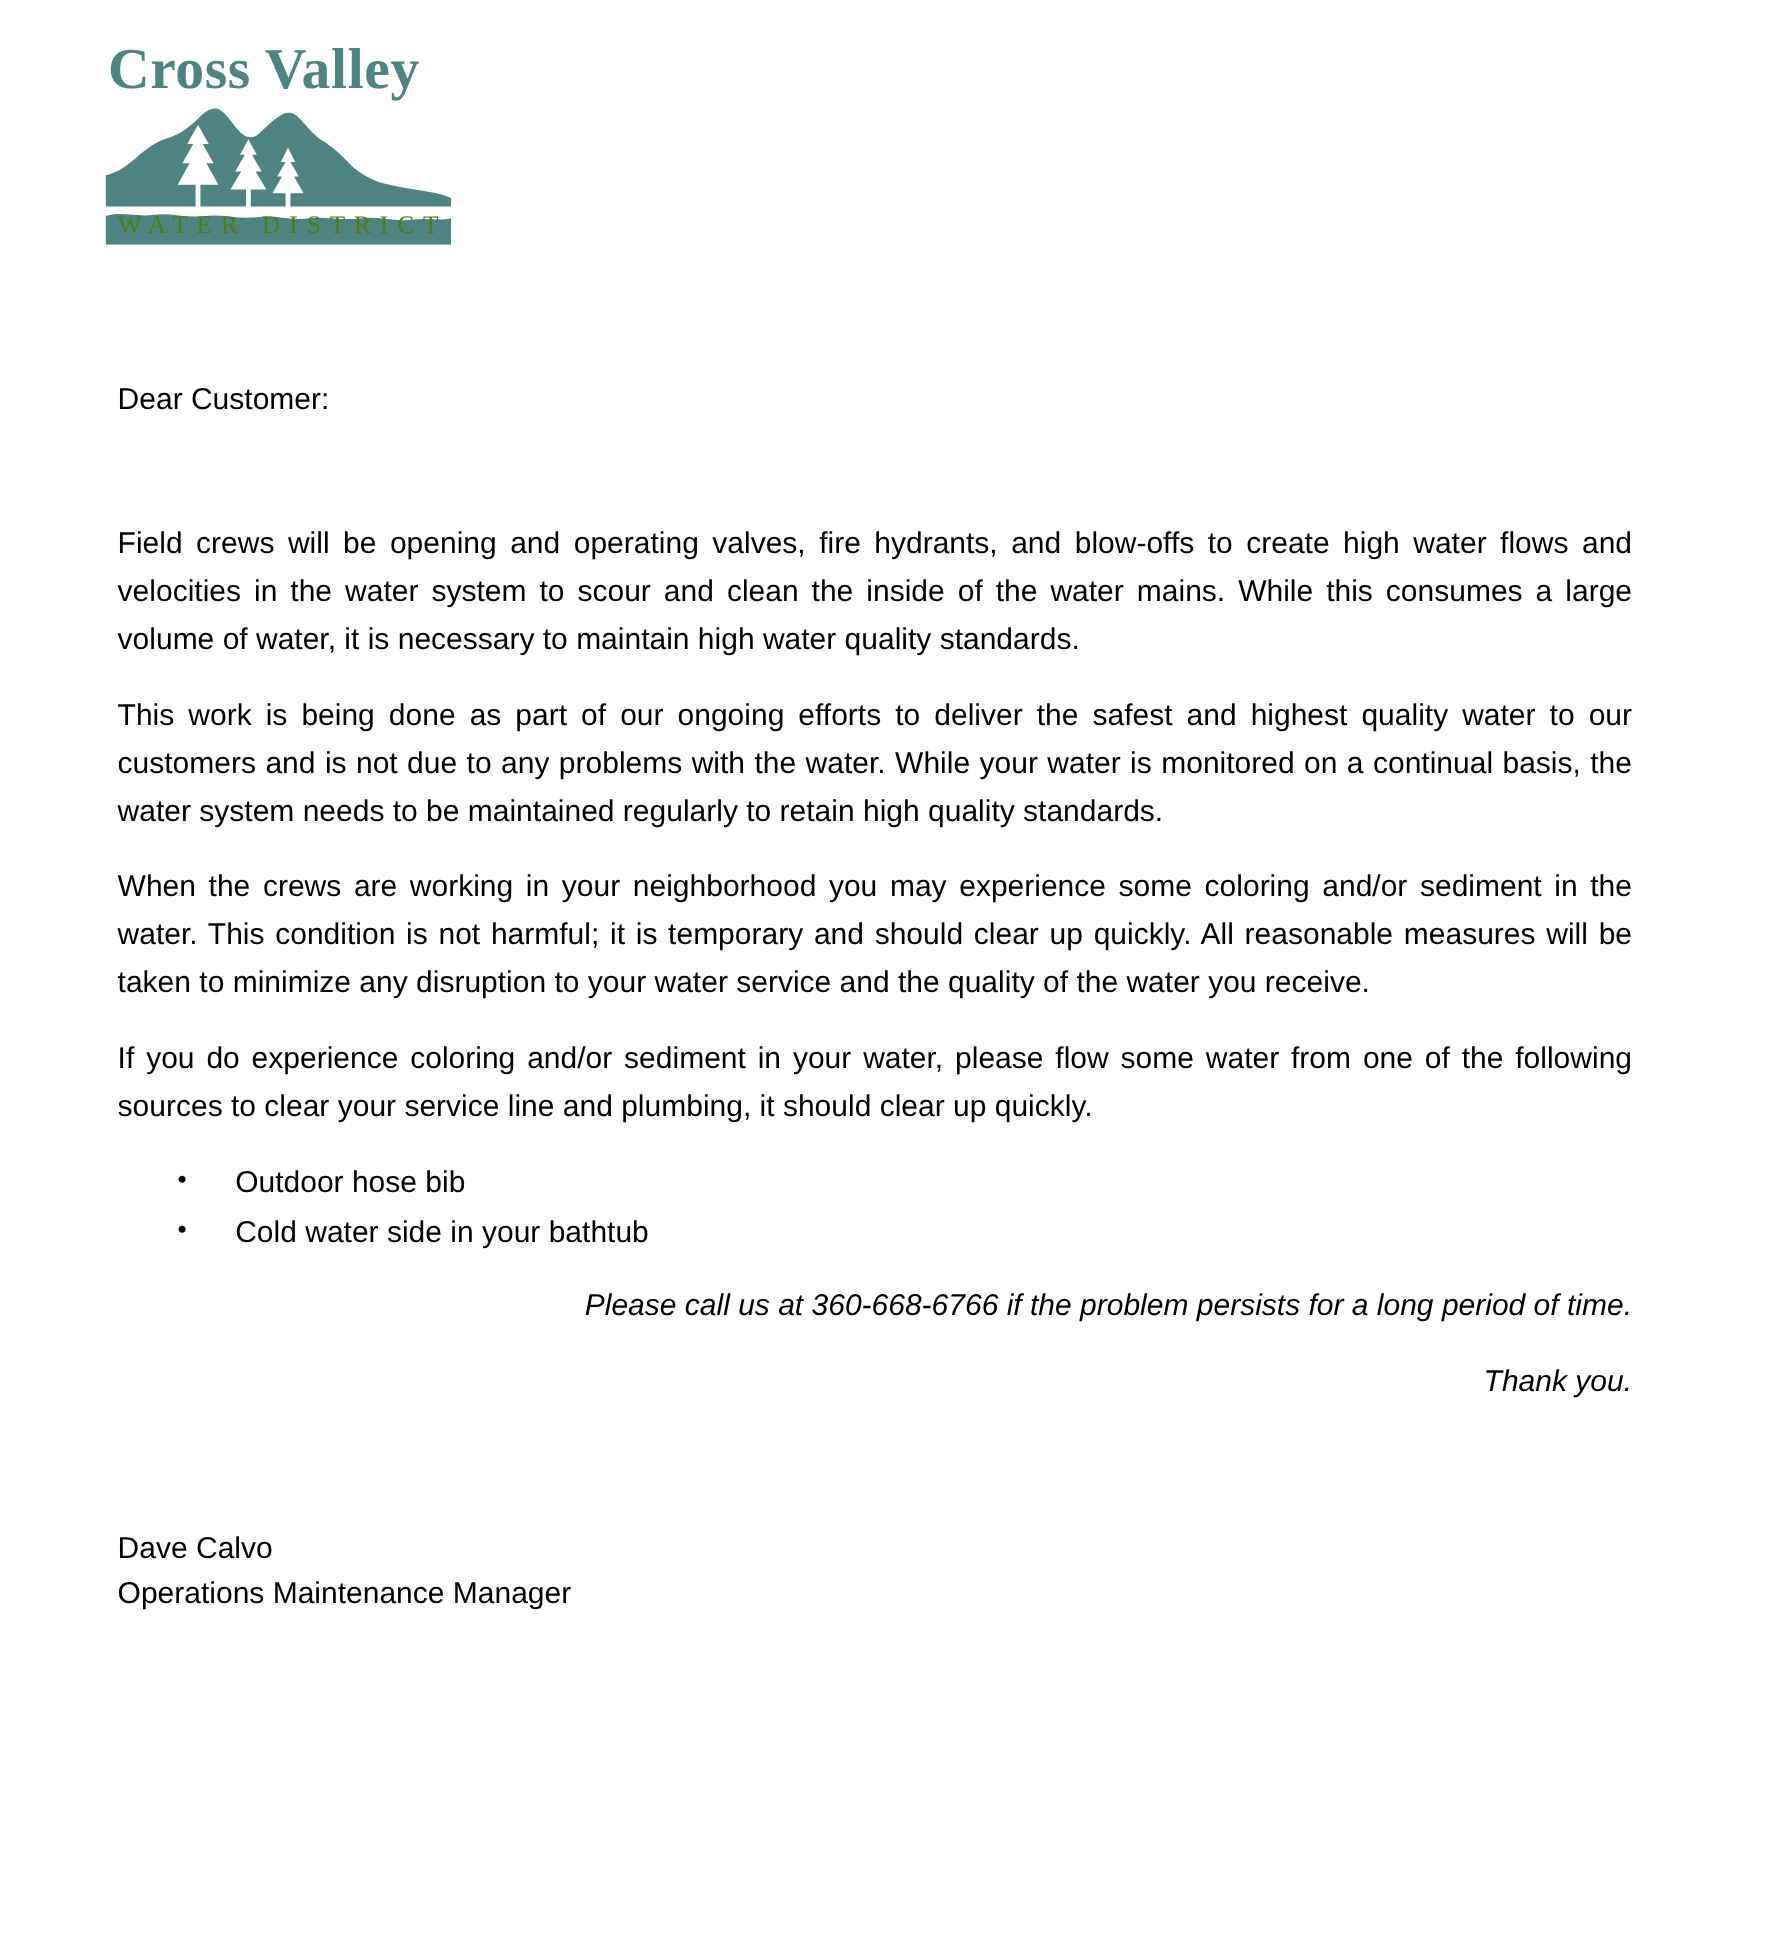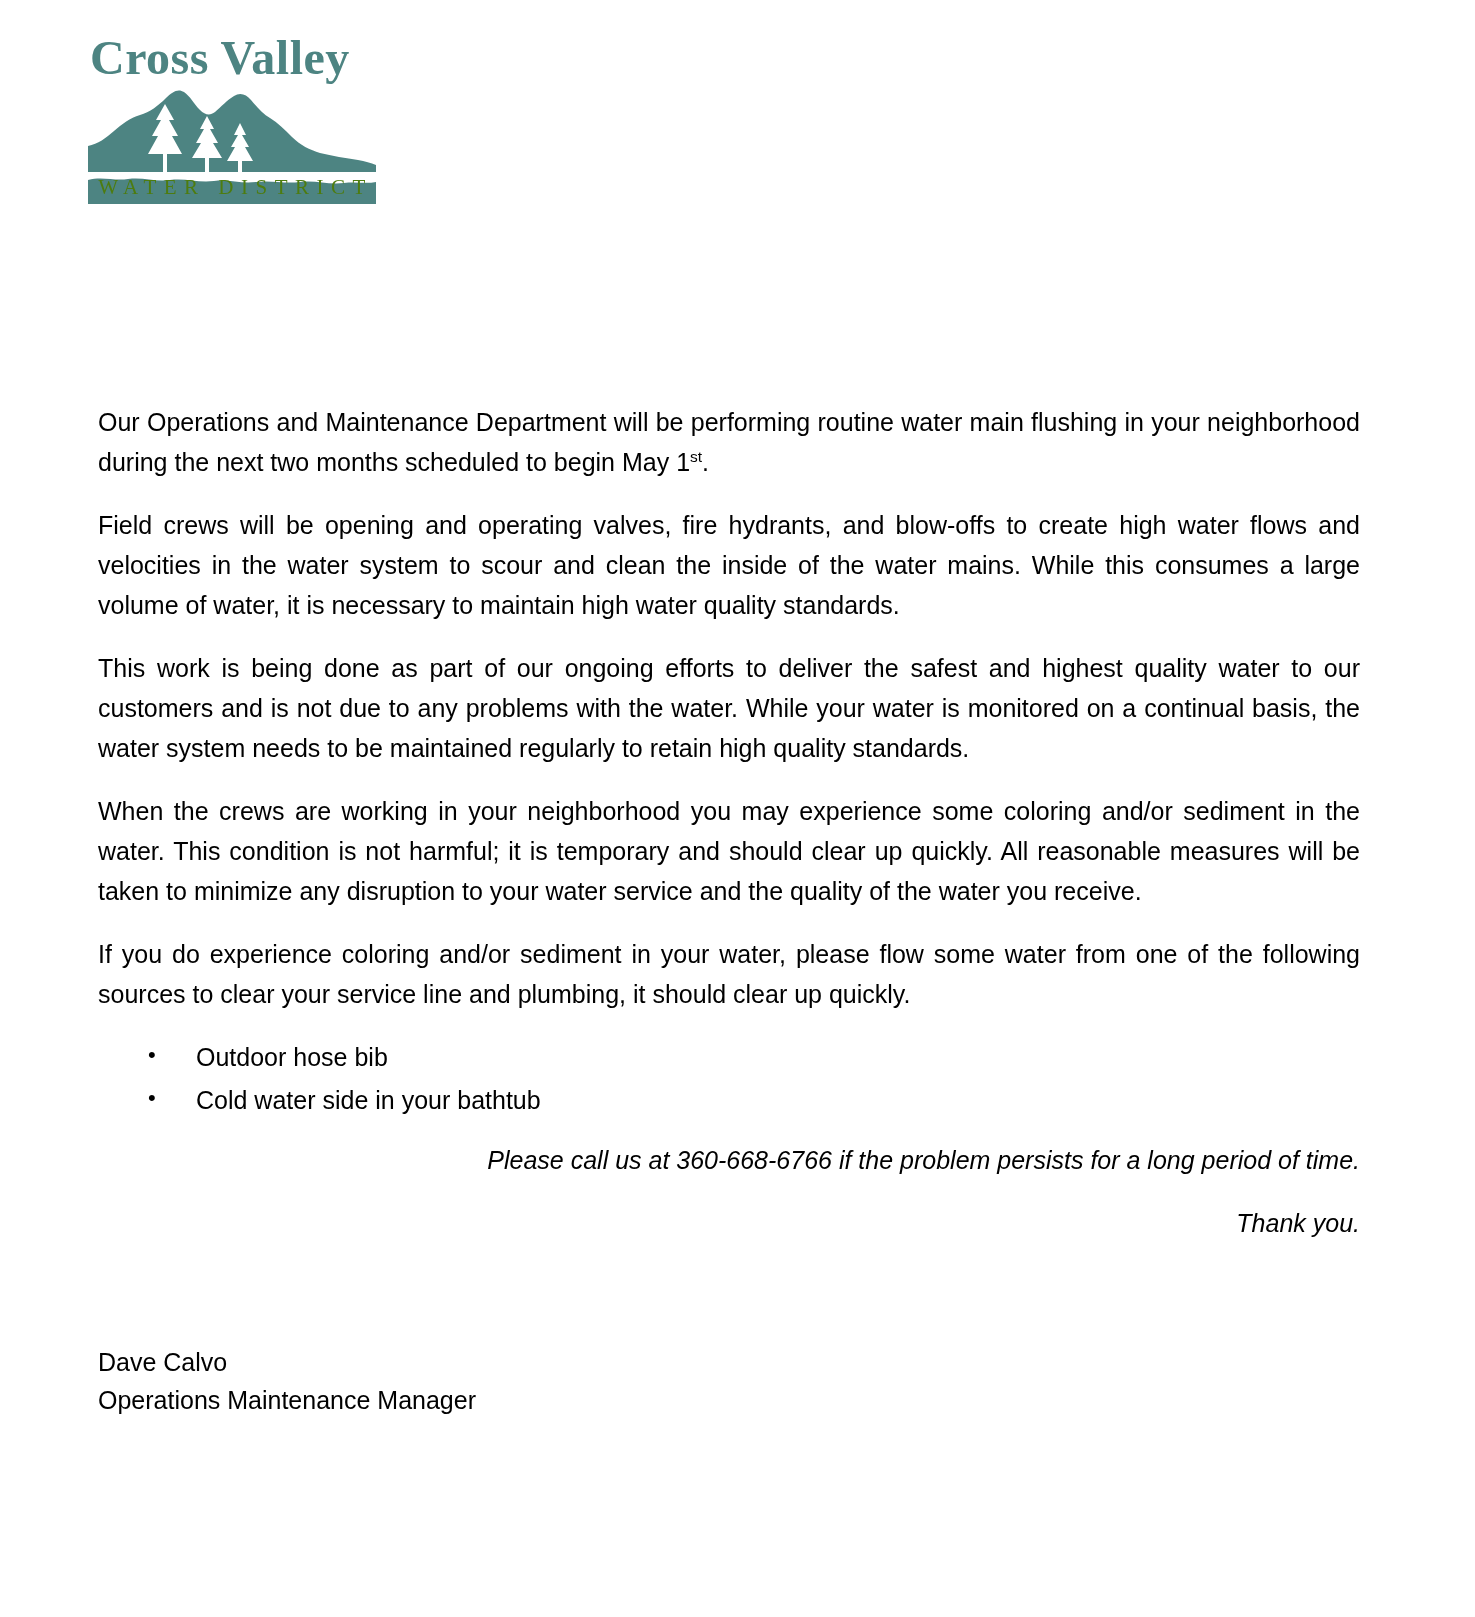--- a/index.html
+++ b/index.html
@@ -164,24 +164,24 @@
         </g>
       </svg>
       <div style="position:absolute;left:0;top:84px;width:288px;height:34px;display:flex;align-items:center;justify-content:center;pointer-events:none;">
         <span style="font-family:'Liberation Serif','DejaVu Serif',serif;font-size:21px;letter-spacing:7.5px;color:#4d7c0f;font-weight:normal;padding-left:7px;">WATER DISTRICT</span>
       </div>
     </div>
   </div>
 
   <div class="body-copy">
 
+    <div class="salutation">Dear Customer:</div>
 
     <div class="spacer-line"></div>
 
-    <p class="para"><span>Our Operations and Maintenance Department will be performing routine water main flushing in your neighborhood during the next two months scheduled to begin May 1</span><sup class="ordinal">st</sup><span>.</span></p>
 
     <p class="para">Field crews will be opening and operating valves, fire hydrants, and blow-offs to create high water flows and velocities in the water system to scour and clean the inside of the water mains. While this consumes a large volume of water, it is necessary to maintain high water quality standards.</p>
 
     <p class="para">This work is being done as part of our ongoing efforts to deliver the safest and highest quality water to our customers and is not due to any problems with the water. While your water is monitored on a continual basis, the water system needs to be maintained regularly to retain high quality standards.</p>
 
     <p class="para">When the crews are working in your neighborhood you may experience some coloring and/or sediment in the water.  This condition is not harmful; it is temporary and should clear up quickly. All reasonable measures will be taken to minimize any disruption to your water service and the quality of the water you receive.</p>
 
     <p class="para">If you do experience coloring and/or sediment in your water, please flow some water from one of the following sources to clear your service line and plumbing, it should clear up quickly.</p>
 
     <ul class="bullet-list">

